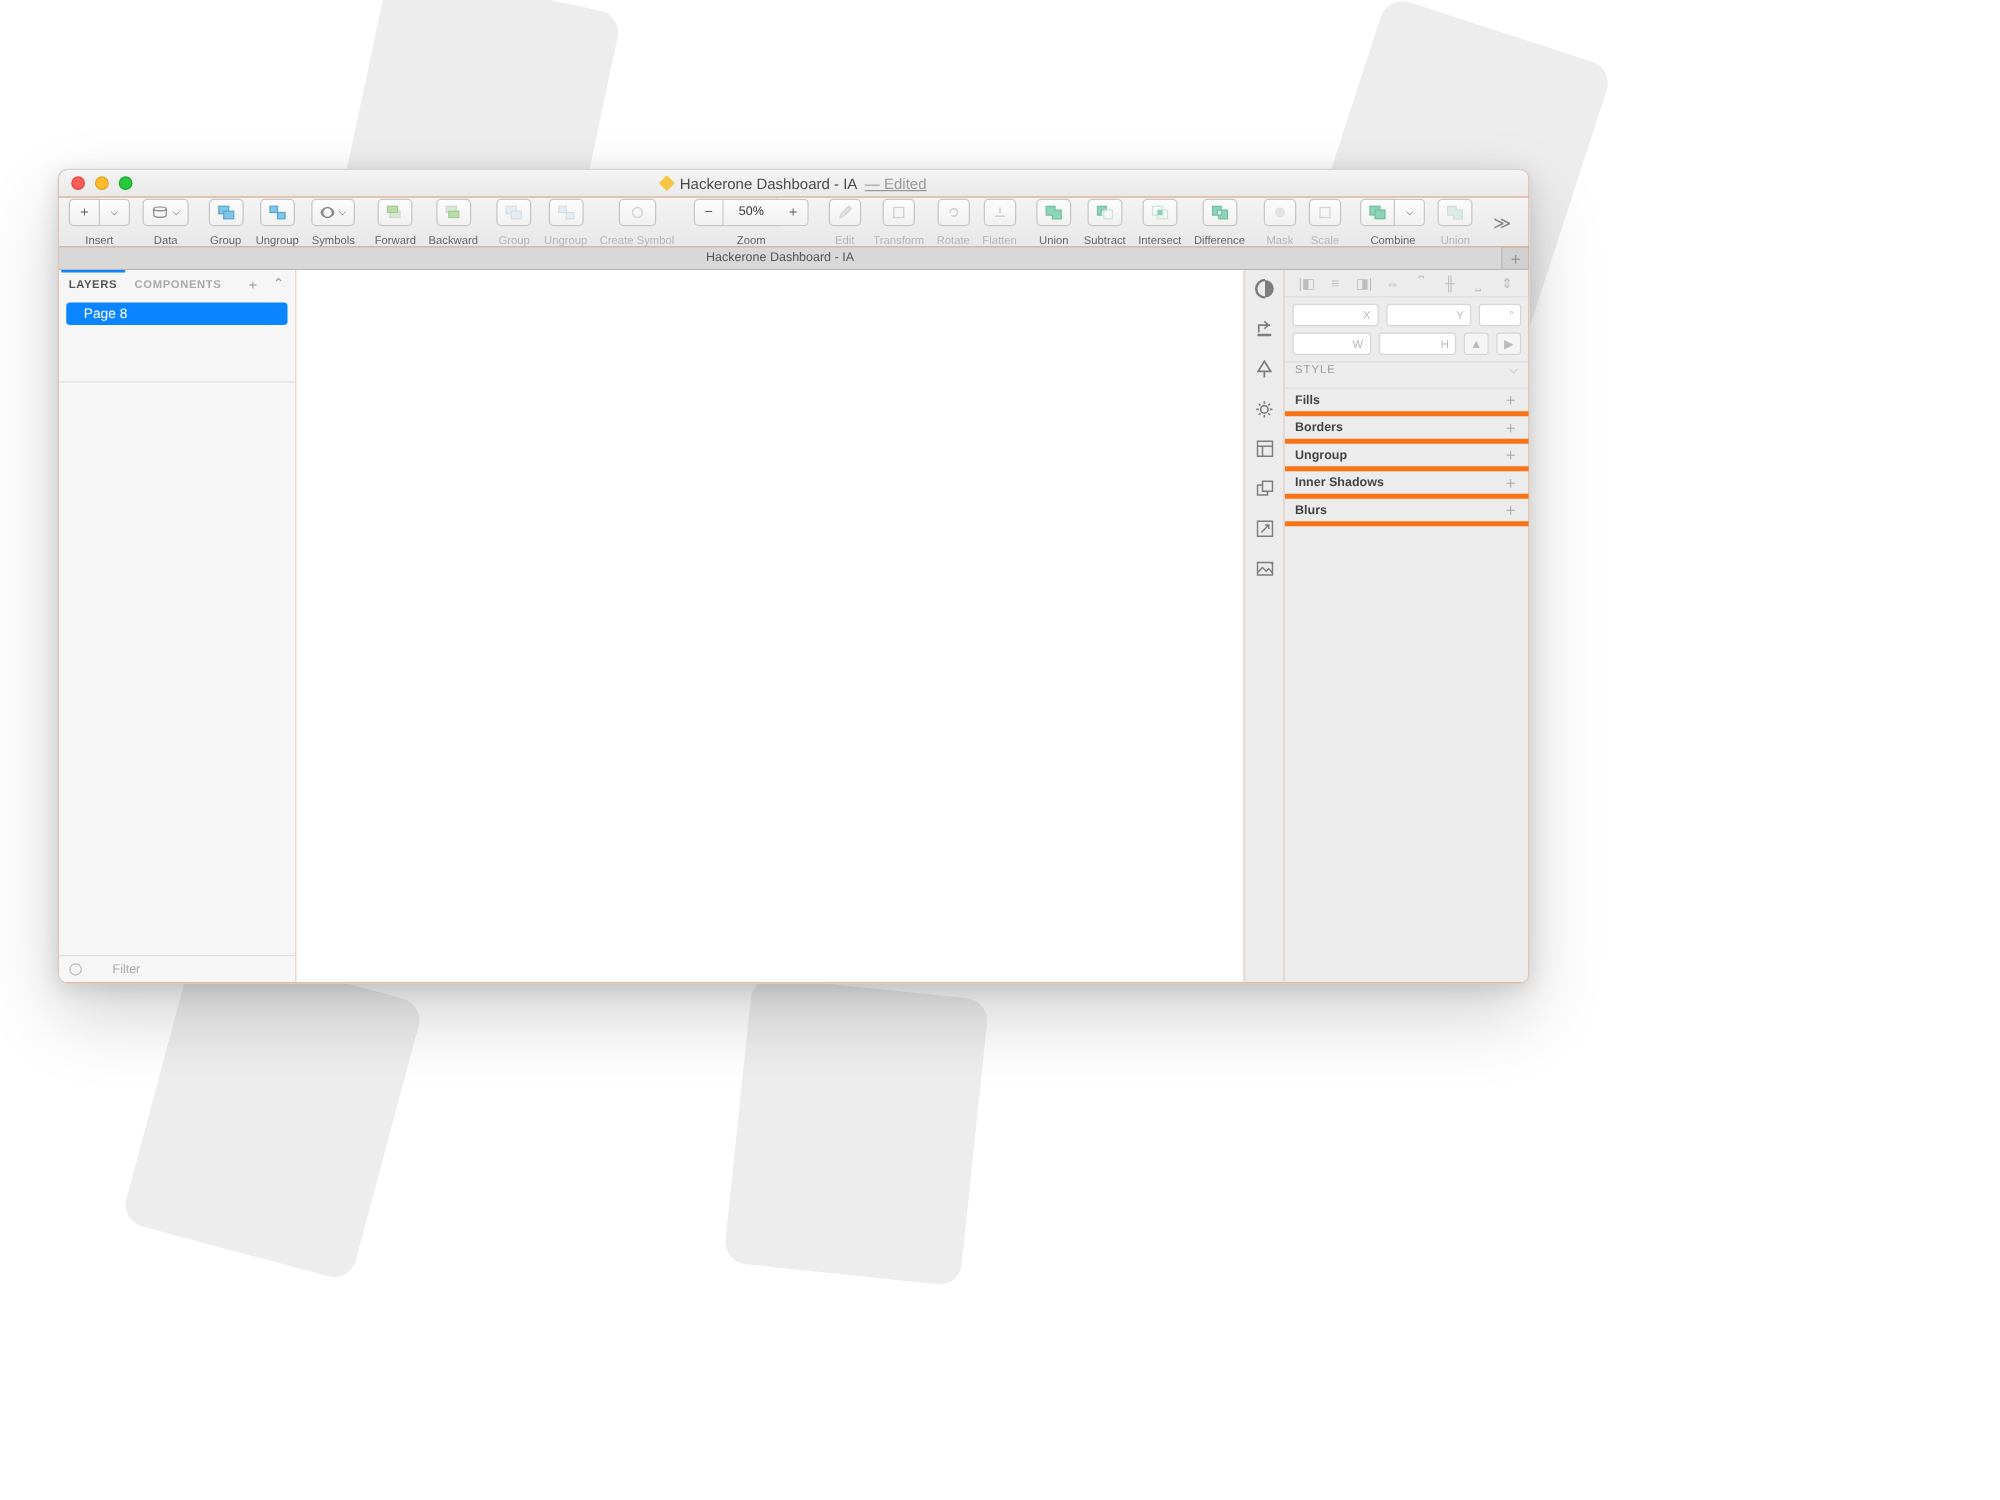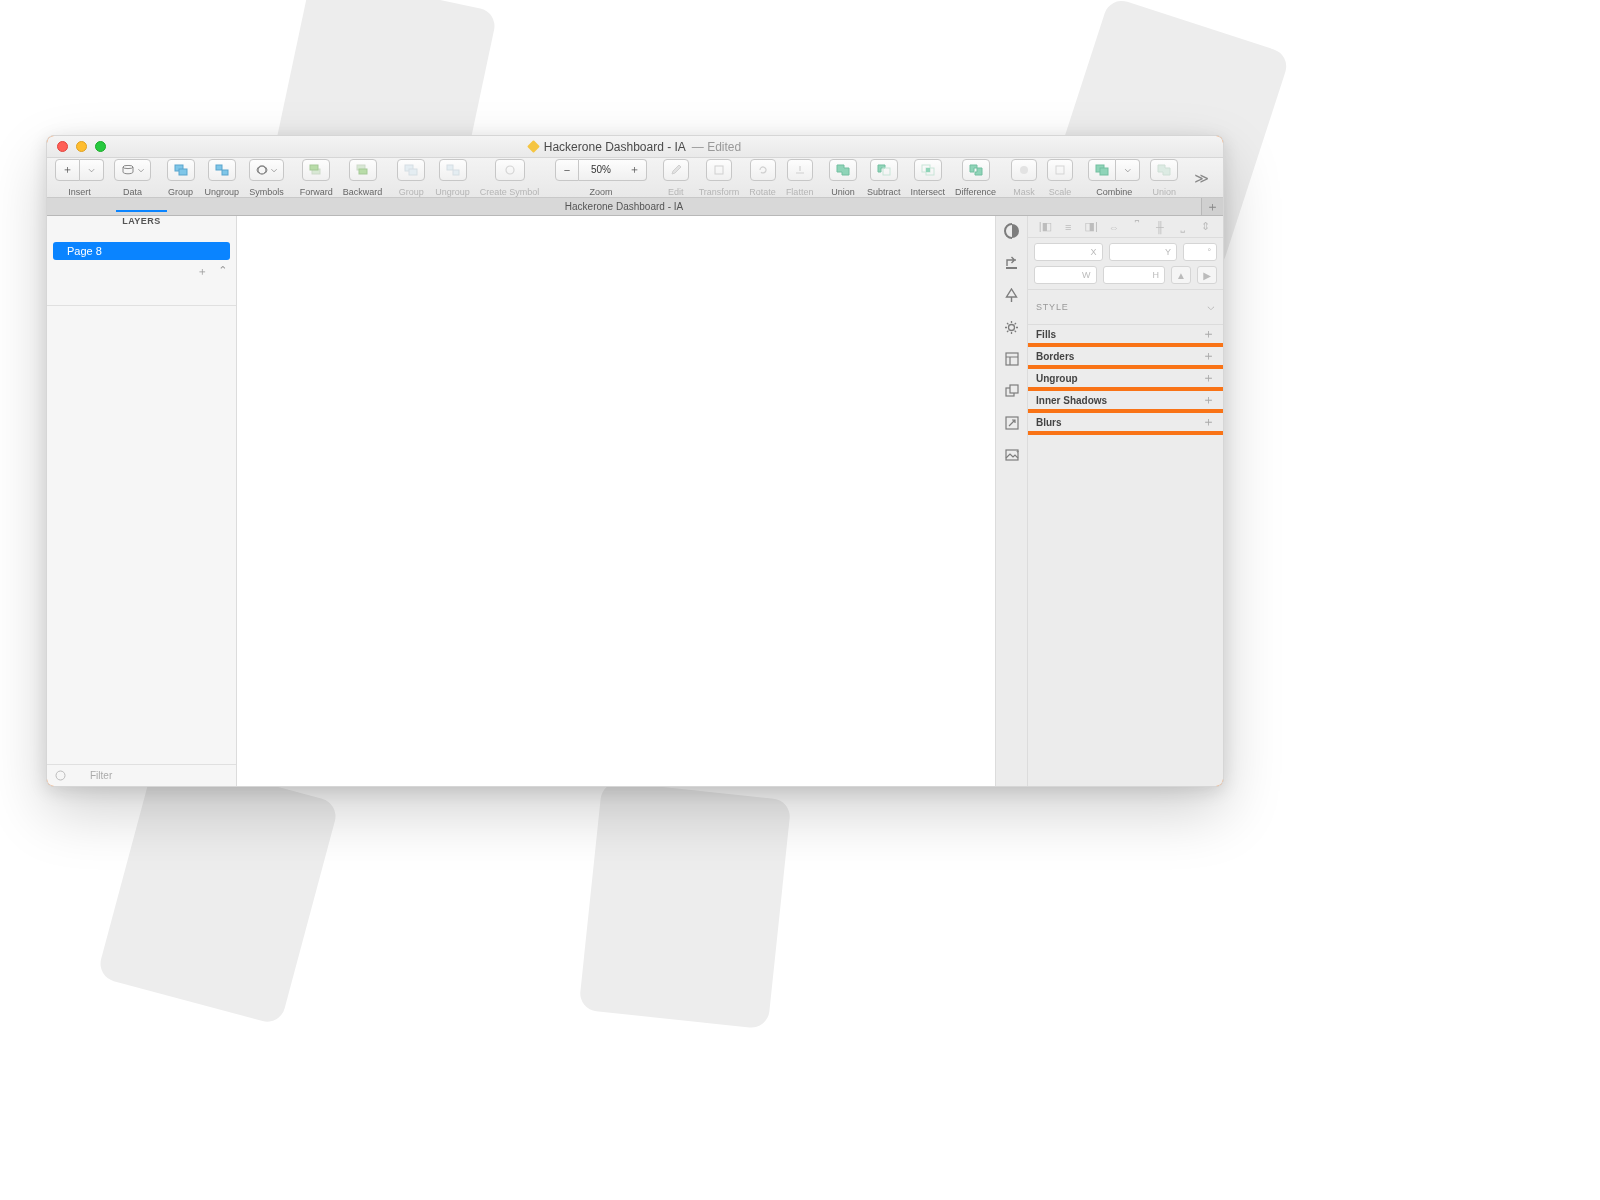--- a/index.html
+++ b/index.html
@@ -40,21 +40,21 @@
   }
   .traffic { display:flex; gap:8px; margin-left:10px; }
   .dot { width:11px;height:11px;border-radius:50%; }
   .dot.r{background:#ff5f56;border:1px solid #e0443e;}
   .dot.y{background:#ffbd2e;border:1px solid #dea123;}
   .dot.g{background:#27c93f;border:1px solid #1aab29;}
   .title-center{
     position:absolute;left:0;right:0;text-align:center;
     font-size:12px;color:#4a4a4a;display:flex;align-items:center;justify-content:center;gap:6px;
   }
-  .title-center .edited{color:#999;}
+  .title-center .edited{color:#999;text-decoration:underline;}
   .diamond{width:9px;height:9px;background:#f5c542;transform:rotate(45deg);border-radius:1px;}
   .toolbar{
     height:40px;background:linear-gradient(#f3f3f3,#e8e8e8);
     border-bottom:1px solid #c8c8c8;
     display:flex;align-items:center;padding:0 8px;gap:4px;
   }
   .tool-group{display:flex;flex-direction:column;align-items:center;margin-right:6px;}
   .tool-label{font-size:9px;color:#666;margin-top:6px;white-space:nowrap;}
   .tool-label.dis{color:#b5b5b5;}
   .btn{
@@ -86,21 +86,21 @@
     width:22px;height:100%;display:flex;align-items:center;justify-content:center;
     border-left:1px solid #b8b8b8;color:#888;font-size:13px;
   }
   .body{flex:1;display:flex;min-height:0;}
   .left-panel{
     width:190px;background:#f6f6f6;border-right:1px solid #dcdcdc;
     display:flex;flex-direction:column;
   }
   .panel-tabs{
     height:22px;display:flex;align-items:center;padding:0 8px;gap:14px;
-    font-size:9px;letter-spacing:0.5px;flex-direction:column;
+    font-size:9px;letter-spacing:0.5px;
   }
   .ptab{color:#aaa;cursor:default;padding-bottom:0px;font-weight:bold;}
   .ptab.active{color:#555;font-weight:600;position:relative;}
   .ptab.active::after{
     content:"";position:absolute;left:-6px;right:-6px;top:-6px;height:2px;background:#0a84ff;
   }
   .panel-actions{margin-left:auto;display:flex;gap:10px;color:#999;font-size:11px;}
   .page-item{
     margin:4px 6px;height:18px;background:#0a84ff;color:#fff;
     border-radius:3px;display:flex;align-items:center;padding-left:14px;font-size:11px;
@@ -128,21 +128,21 @@
   .coord-box{
     flex:1;height:18px;background:#fff;border:1px solid #d5d5d5;border-radius:3px;
     display:flex;align-items:center;justify-content:flex-end;padding-right:5px;
     font-size:9px;color:#bbb;
   }
   .mini-btn{
     width:20px;height:18px;background:#f5f5f5;border:1px solid #d5d5d5;border-radius:3px;
     display:flex;align-items:center;justify-content:center;color:#bbb;font-size:10px;
   }
   .section-head{
-    height:36px;display:flex;align-items:center;padding:0 8px;
+    height:22px;display:flex;align-items:flex-start;padding:0 8px;
     font-size:9px;letter-spacing:0.8px;color:#999;border-top:1px solid #dcdcdc;border-bottom:1px solid #dcdcdc;
   }
   .section-head .cv{margin-left:auto;color:#aaa;font-size:9px;}
   .prop-row{
     height:22px;display:flex;align-items:center;padding:0 8px;
     font-size:10px;color:#444;border-bottom:4px solid #f97316;font-weight:600;
   }
   .prop-row .plus{margin-left:auto;color:#aaa;font-size:13px;font-weight:400;}
   svg{display:block;}
 </style>

